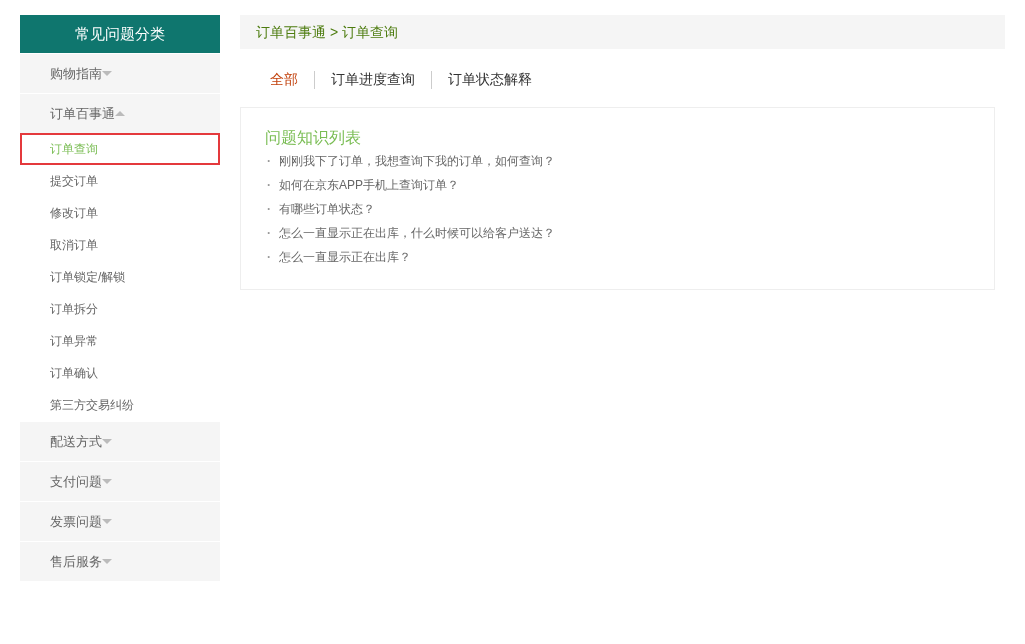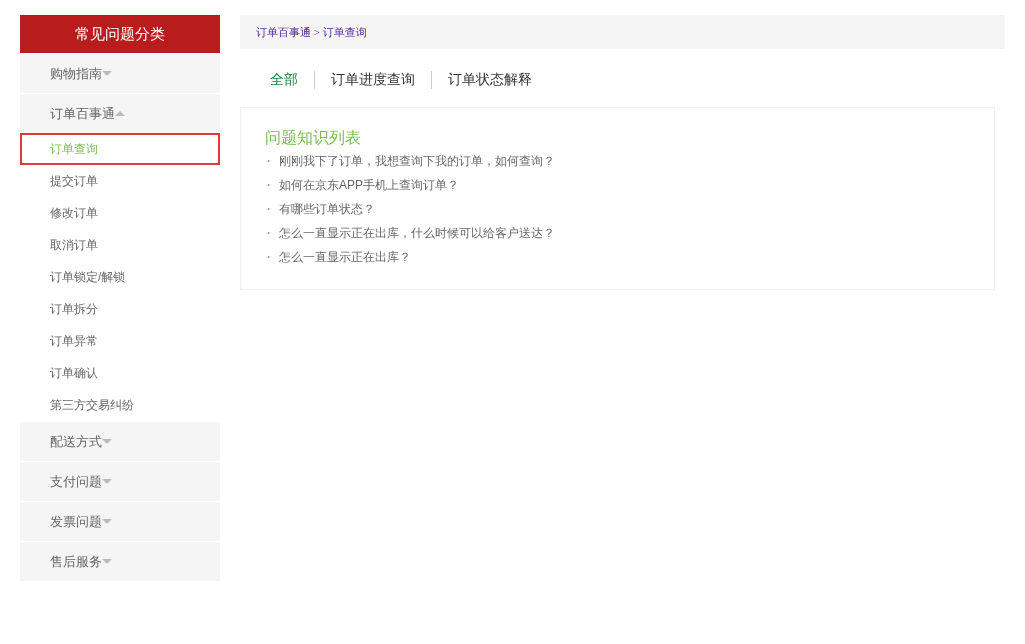--- a/index.html
+++ b/index.html
@@ -17,21 +17,21 @@
       display: flex;
       width: 1025px;
       padding: 15px 20px;
       gap: 20px;
     }
     .sidebar {
       width: 200px;
       flex-shrink: 0;
     }
     .sidebar-header {
-      background: #b91c1c;
+      background: #0f766e;
       color: #fff;
       text-align: center;
       height: 38px;
       line-height: 38px;
       font-size: 15px;
     }
     .category-item {
       background: #f5f5f5;
       height: 40px;
       line-height: 40px;
@@ -71,23 +71,22 @@
       line-height: 28px;
     }
     .main {
       flex: 1;
     }
     .breadcrumb {
       background: #f5f5f5;
       height: 34px;
       line-height: 34px;
       padding: 0 16px;
-      color: #4c1d95;
-      font-size: 11px;
-      font-family: Liberation Serif, serif;
+      color: #4d7c0f;
+      font-size: 14px;
     }
     .tabs {
       display: flex;
       align-items: center;
       padding: 22px 30px 18px 30px;
       gap: 0;
     }
     .tab {
       padding: 0 16px;
       color: #333;
@@ -95,21 +94,21 @@
       cursor: pointer;
       border-right: 1px solid #ccc;
     }
     .tab:first-child {
       padding-left: 0;
     }
     .tab:last-child {
       border-right: none;
     }
     .tab.active {
-      color: #15803d;
+      color: #c2410c;
     }
     .faq-panel {
       border: 1px solid #eee;
       margin: 0 10px 0 0;
       padding: 20px 24px;
     }
     .faq-title {
       color: #7abd54;
       font-size: 16px;
       font-weight: normal;

